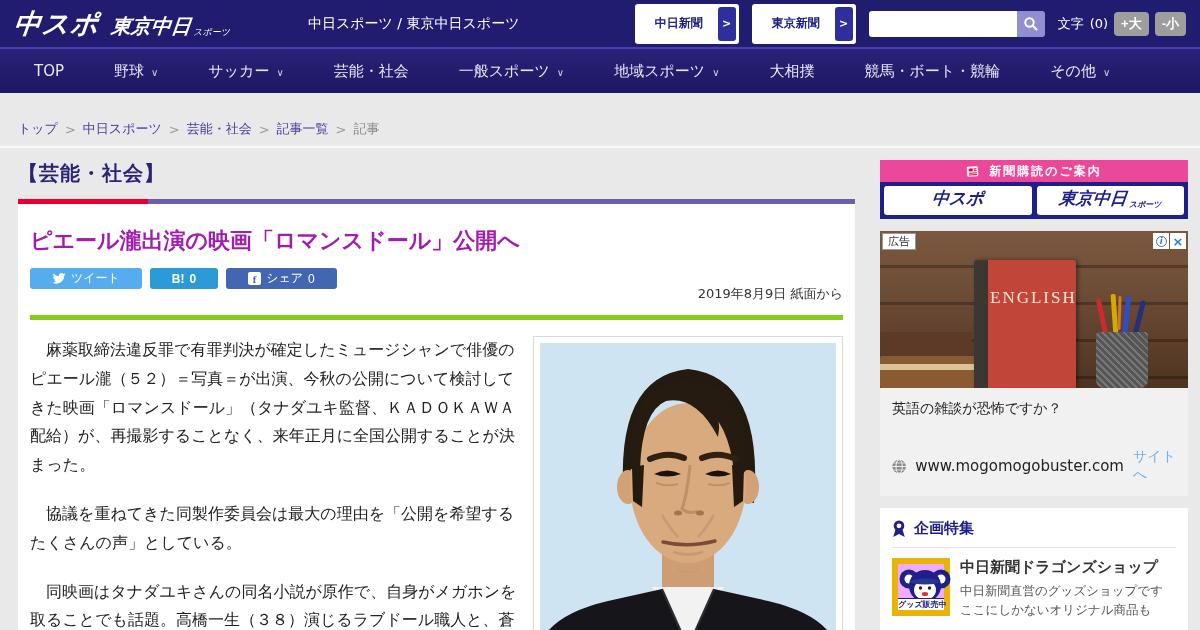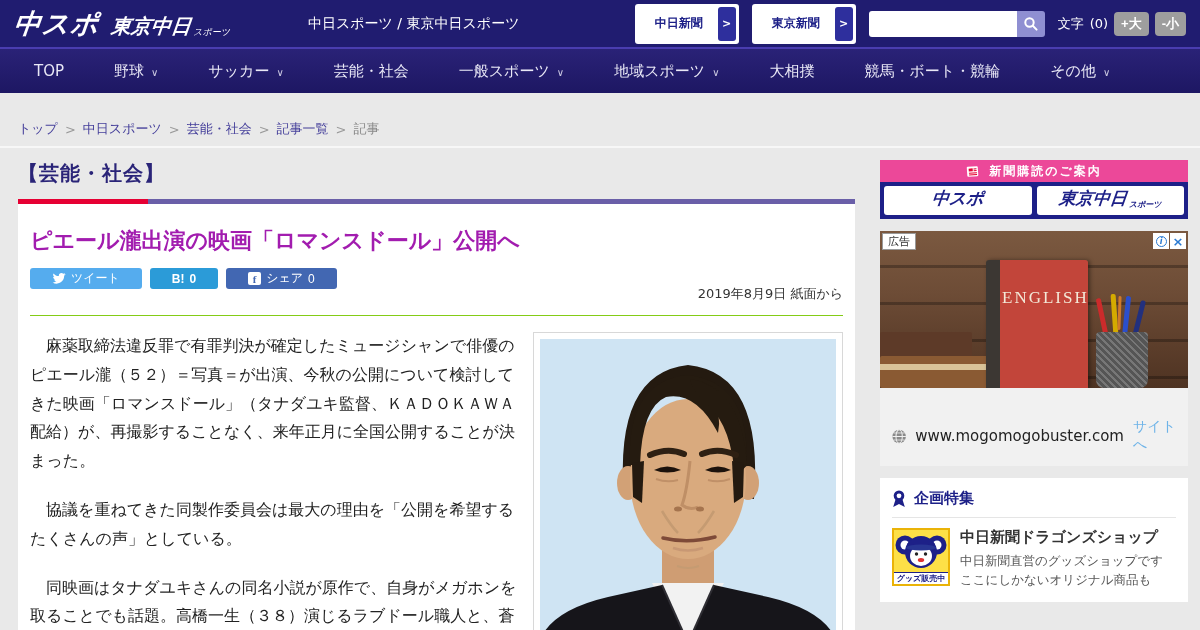--- a/index.html
+++ b/index.html
@@ -84,21 +84,21 @@
     display:flex; align-items:center; gap:5px; padding:0 22px; cursor:pointer;
   }
   .share-tweet { background:#55acee; }
   .share-hatena { background:#2b9bd8; font-weight:bold; }
   .share-fb { background:#4267b2; }
   .fb-f {
     width:13px; height:13px; background:#fff; color:#4267b2; border-radius:2px;
     font-weight:bold; font-size:11px; display:flex; align-items:center; justify-content:center;
     font-family:"Liberation Serif", serif;
   }
-  .date-row { text-align:right; font-size:13px; color:#333; padding-bottom:12px; border-bottom:1px solid #84cc16; margin-top:-4px; }
+  .date-row { text-align:right; font-size:13px; color:#333; padding-bottom:12px; border-bottom:5px solid #84cc16; margin-top:-4px; }
   .article-body { display:flex; gap:16px; padding-top:16px; }
   .paras { flex:1; font-size:16px; line-height:1.8; color:#222; }
   .paras p { margin-bottom:20px; text-indent:1em; }
   .photo { width:310px; flex:none; }
   .photo-frame { border:1px solid #d8d8d8; background:#fff; padding:6px; }
 
   
   .sidebar { position:absolute; left:880px; top:160px; width:308px; }
   .sub-banner {
     height:22px; background:#ec4899; color:#fff; display:flex; align-items:center;
@@ -132,21 +132,21 @@
   }
   .info-glyph {
     width:11px; height:11px; border:1px solid #2a7ad2; border-radius:50%;
     font-size:8px; line-height:10px; text-align:center; font-weight:bold; font-style:italic;
   }
   .close-glyph { font-size:13px; font-weight:bold; }
   .books-left { position:absolute; left:0; bottom:0; }
   .book-a { width:118px; height:32px; background:linear-gradient(#8a5a33 0 8px,#d9c398 8px 14px,#8a5a33 14px); border-radius:2px; }
   .book-b { width:92px; height:26px; background:#5d3a28; border-radius:2px; margin-bottom:-2px; }
   .red-book {
-    position:absolute; left:106px; bottom:0; width:102px; height:128px;
+    position:absolute; left:94px; bottom:0; width:102px; height:128px;
     background:linear-gradient(90deg,#3c3733 0 14px,#c2453a 14px); border-radius:3px 3px 0 0;
     box-shadow:2px 0 4px rgba(0,0,0,.4);
   }
   .red-book .booktitle {
     display:block; margin:28px 0 0 16px; text-align:center;
     color:#f3e9d8; font-family:"Liberation Serif", serif; font-size:17px; letter-spacing:2px;
   }
   .pencil-cup {
     position:absolute; left:216px; bottom:0; width:52px; height:56px;
     background:repeating-linear-gradient(45deg,#555 0 3px,#777 3px 5px);
@@ -162,21 +162,21 @@
   .ad-urlrow { display:flex; align-items:center; gap:9px; padding:30px 12px 0; }
   .ad-url { font-size:15px; color:#222; }
   .ad-cta { margin-left:auto; font-size:14px; color:#6db3e8; cursor:pointer; }
 
   .feature { margin-top:12px; background:#fff; padding:11px 12px 12px; }
   .feature-head {
     display:flex; align-items:center; gap:8px; color:#1d2088; font-weight:bold;
     font-size:15px; padding-bottom:9px; border-bottom:1px solid #e5e5e5;
   }
   .feature-item { display:flex; gap:10px; padding-top:10px; cursor:pointer; }
-  .thumb { width:58px; height:58px; border:2px solid #eab308; background:#fde047; position:relative; flex:none; }
+  .thumb { width:58px; height:58px; border:6px solid #eab308; background:#f0abfc; position:relative; flex:none; }
   .thumb-caption {
     position:absolute; bottom:0; left:0; right:0; background:#fff;
     color:#1d2088; font-size:8px; font-weight:bold; text-align:center; line-height:11px;
     border-top:1px solid #1d2088; white-space:nowrap;
   }
   .fi-text { min-width:0; }
   .fi-title { font-size:15px; font-weight:bold; color:#333; margin-bottom:4px; }
   .fi-desc { font-size:12.5px; color:#555; line-height:1.55; }
 </style>
 </head>
@@ -367,20 +367,21 @@
         <div class="red-book">
           <span class="booktitle">ENGLISH</span>
         </div>
         <div class="pen pen1"></div>
         <div class="pen pen2"></div>
         <div class="pen pen5"></div>
         <div class="pen pen3"></div>
         <div class="pen pen4"></div>
         <div class="pencil-cup"></div>
       </div>
+      <div class="ad-headline">英語の雑談が恐怖ですか？</div>
       <div class="ad-urlrow">
         <svg width="19" height="19" viewBox="0 0 19 19">
           <circle cx="9.5" cy="9.5" r="9" fill="#8a8a8a"></circle>
           <ellipse cx="9.5" cy="9.5" rx="4.2" ry="9" fill="none" stroke="#f1f1f1" stroke-width="1.4"></ellipse>
           <line x1="0.5" y1="9.5" x2="18.5" y2="9.5" stroke="#f1f1f1" stroke-width="1.4"></line>
           <line x1="2" y1="4.8" x2="17" y2="4.8" stroke="#f1f1f1" stroke-width="1.1"></line>
           <line x1="2" y1="14.2" x2="17" y2="14.2" stroke="#f1f1f1" stroke-width="1.1"></line>
         </svg>
         <span class="ad-url">www.mogomogobuster.com</span>
         <span class="ad-cta">サイトへ</span>

